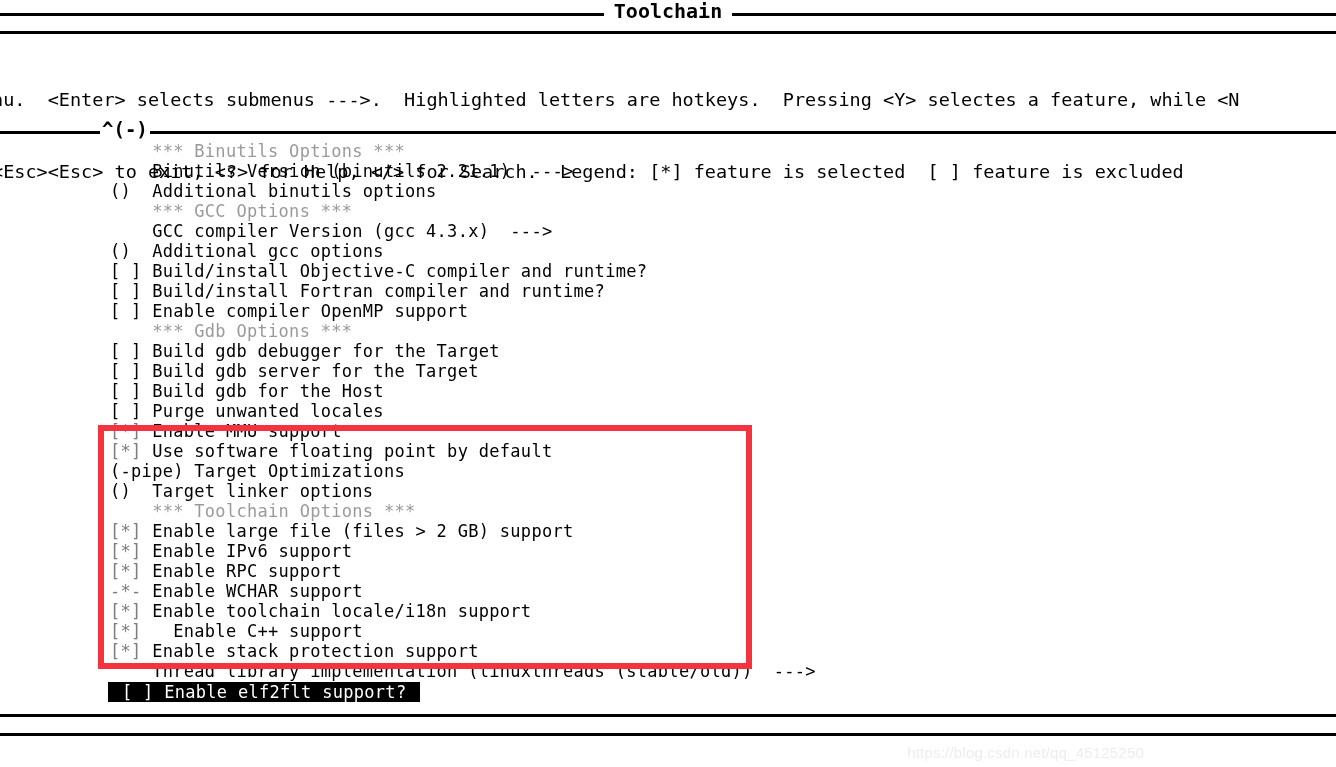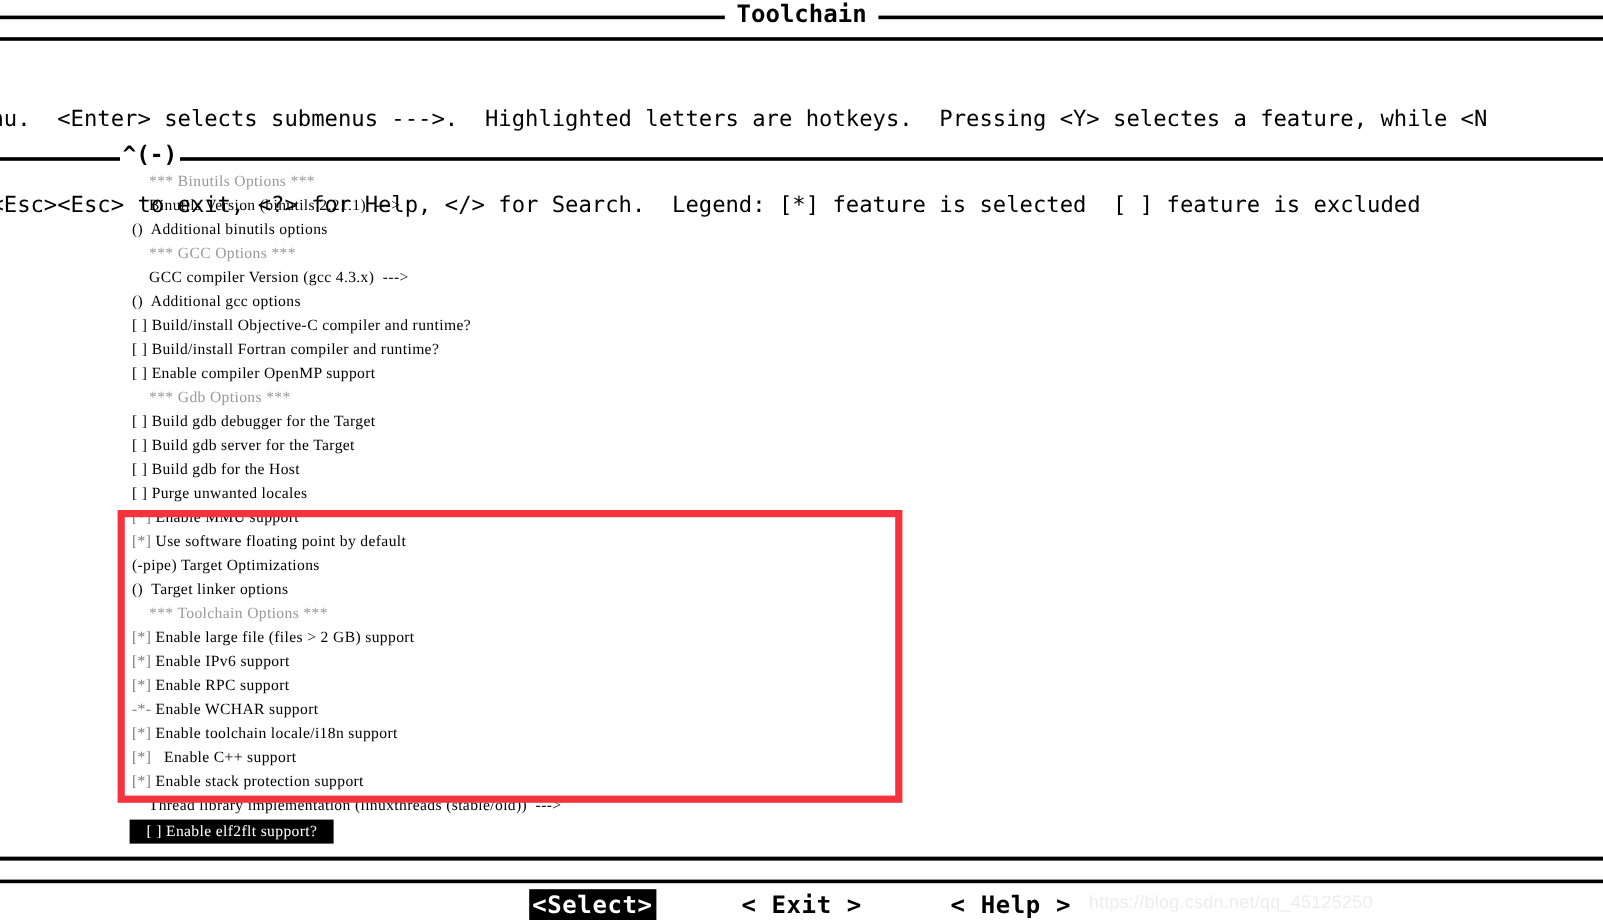--- a/index.html
+++ b/index.html
@@ -104,24 +104,23 @@
     position: absolute;
     left: 110px;
     top: 137px;
     width: 1200px;
     font-size: 19px;
     line-height: 20px;
   }
   .menu-row {
     height: 20px;
     white-space: pre;
-    font-size: 13px;
+    font-size: 17px;
     line-height: 20px;
     letter-spacing: 0.3px;
-    font-family: Liberation Serif, serif;
   }
   
   .menu-row.section { color: #000000; }
   .menu-row.section .stars { color: #9a9a9a; }
   .menu-row .mark-star { color: #7d7d7d; }
   .menu-row.hl {
     background: #000000;
     color: #ffffff;
     display: inline-block;
     padding: 0 14px;
@@ -208,16 +207,15 @@
 
   <div id="menu-list"><div class="menu-row section"><span>    </span><span class="stars">*** Binutils Options ***</span></div><div class="menu-row"><span>    </span><span>Binutils Version (binutils 2.21.1)  ---&gt;</span></div><div class="menu-row"><span>()  </span><span>Additional binutils options</span></div><div class="menu-row section"><span>    </span><span class="stars">*** GCC Options ***</span></div><div class="menu-row"><span>    </span><span>GCC compiler Version (gcc 4.3.x)  ---&gt;</span></div><div class="menu-row"><span>()  </span><span>Additional gcc options</span></div><div class="menu-row"><span>[ ] </span><span>Build/install Objective-C compiler and runtime?</span></div><div class="menu-row"><span>[ ] </span><span>Build/install Fortran compiler and runtime?</span></div><div class="menu-row"><span>[ ] </span><span>Enable compiler OpenMP support</span></div><div class="menu-row section"><span>    </span><span class="stars">*** Gdb Options ***</span></div><div class="menu-row"><span>[ ] </span><span>Build gdb debugger for the Target</span></div><div class="menu-row"><span>[ ] </span><span>Build gdb server for the Target</span></div><div class="menu-row"><span>[ ] </span><span>Build gdb for the Host</span></div><div class="menu-row"><span>[ ] </span><span>Purge unwanted locales</span></div><div class="menu-row"><span class="mark-star">[*] </span><span>Enable MMU support</span></div><div class="menu-row"><span class="mark-star">[*] </span><span>Use software floating point by default</span></div><div class="menu-row"><span>(-pipe) </span><span>Target Optimizations</span></div><div class="menu-row"><span>()  </span><span>Target linker options</span></div><div class="menu-row section"><span>    </span><span class="stars">*** Toolchain Options ***</span></div><div class="menu-row"><span class="mark-star">[*] </span><span>Enable large file (files &gt; 2 GB) support</span></div><div class="menu-row"><span class="mark-star">[*] </span><span>Enable IPv6 support</span></div><div class="menu-row"><span class="mark-star">[*] </span><span>Enable RPC support</span></div><div class="menu-row"><span class="mark-star">-*- </span><span>Enable WCHAR support</span></div><div class="menu-row"><span class="mark-star">[*] </span><span>Enable toolchain locale/i18n support</span></div><div class="menu-row"><span class="mark-star">[*] </span><span>  Enable C++ support</span></div><div class="menu-row"><span class="mark-star">[*] </span><span>Enable stack protection support</span></div><div class="menu-row"><span>    </span><span>Thread library implementation (linuxthreads (stable/old))  ---&gt;</span></div><div class="menu-row hl"><span>[ ] </span><span>Enable elf2flt support?</span></div></div>
 
   <div id="menubox-bottom"></div>
 
   <div id="annotation-box" style="border-color: rgb(245, 51, 63);"></div>
 
   <div class="frame-line" id="frame-foot-top"></div>
   <div class="frame-line" id="frame-foot-bot"></div>
 
-  <div id="buttons"><span class="btn selected">&lt;Select&gt;</span><span class="btn">&lt; Exit &gt;</span><span class="btn">&lt; Help &gt;</span></div>
 
   <div id="watermark">https://blog.csdn.net/qq_45125250</div>
 </div>
 
 </body></html>

